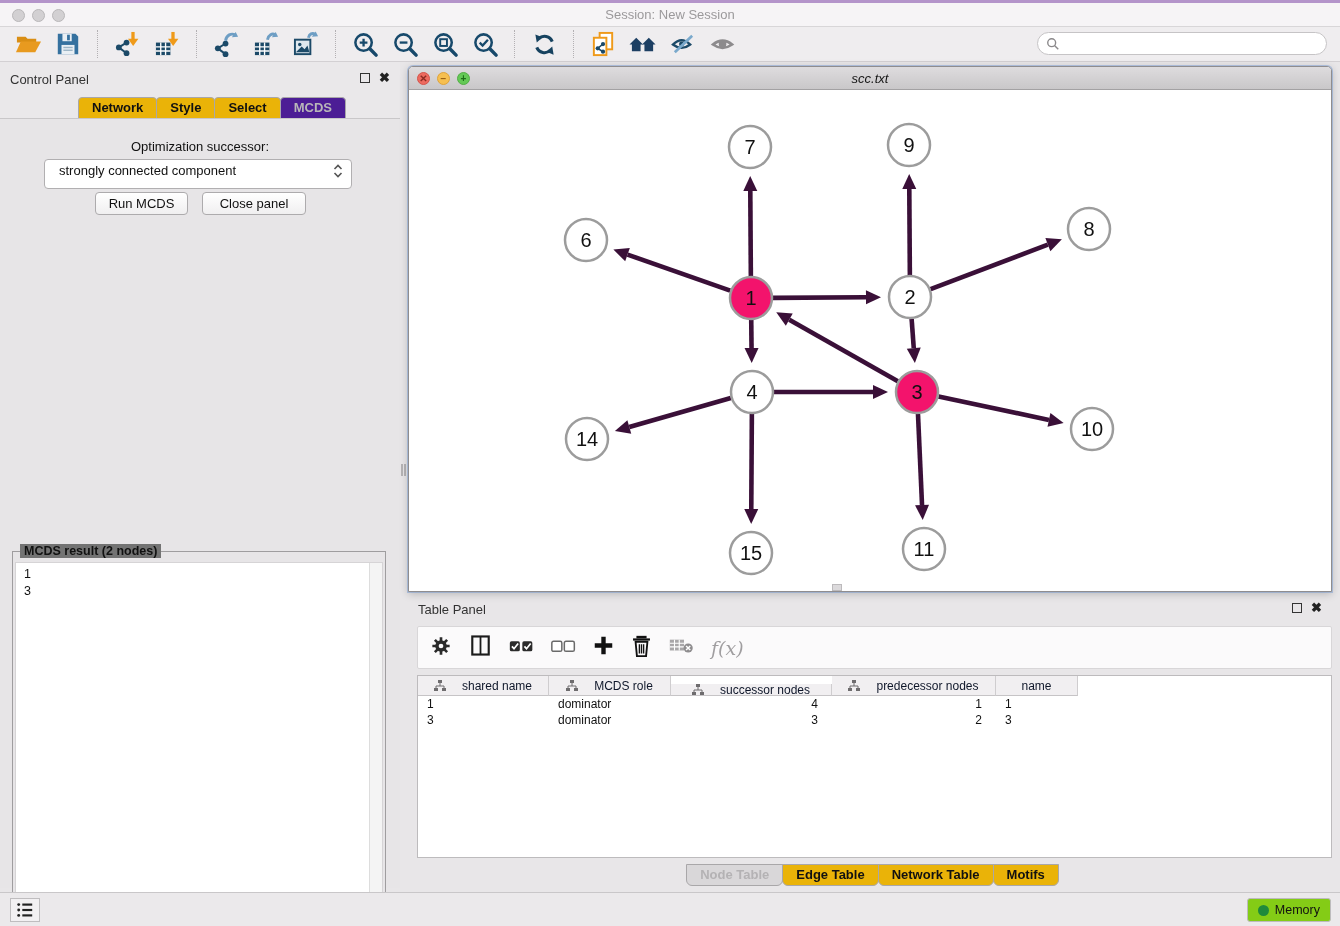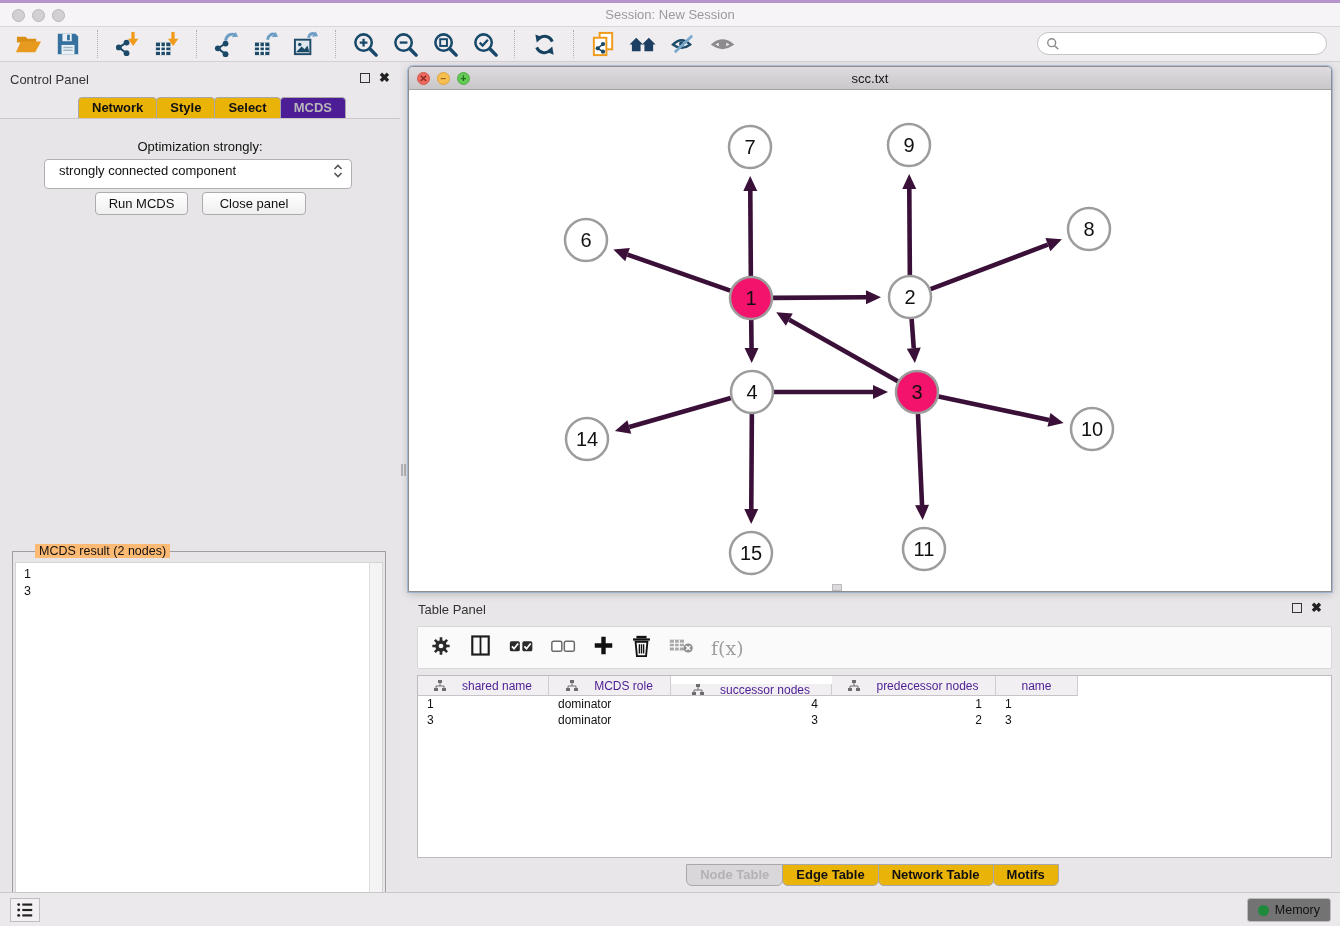--- a/index.html
+++ b/index.html
@@ -49,63 +49,63 @@
   #opt-label { position:absolute; left:0; top:20px; width:100%; text-align:center; font-size:13px; color:#111; }
   #criterion-select { position:absolute; left:44px; top:40px; width:308px; height:30px; background:#fff;
     border:1px solid #b1afb1; border-radius:4px; font-size:13px; line-height:21px; padding-left:14px; color:#111; }
   #criterion-select svg { position:absolute; right:8px; top:3px; }
   .btn { position:absolute; top:73px; height:23px; background:linear-gradient(#ffffff,#f0eff0);
     border:1px solid #adabad; border-radius:4px; font-size:13px; text-align:center; line-height:21px; color:#111; }
   #run-btn { left:95px; width:93px; }
   #closep-btn { left:202px; width:104px; }
   #mcds-fieldset { position:absolute; left:12px; top:432px; width:374px; height:379px;
     border:1px solid #9f9d9f; }
-  #mcds-legend { position:absolute; left:22px; top:-8px; background:#fdba74; padding:0 4px;
-    font-size:12.5px; color:#111; }
+  #mcds-legend { position:absolute; left:7px; top:-8px; background:#737373; padding:0 4px;
+    font-size:12.5px; color:#111;font-weight:bold; }
   #mcds-inner { position:absolute; left:2px; right:2px; top:10px; bottom:3px; background:#fff;
     border:1px solid #d6d4d6; }
   #result-text { white-space:pre; font-size:12.5px; line-height:17px; padding:3px 0 0 8px; color:#111; }
   #mcds-scroll { position:absolute; right:0; top:0; bottom:0; width:13px; background:#f4f4f4; border-left:1px solid #ddd; }
 
   
   #net-window { position:absolute; left:408px; top:4px; width:924px; height:526px;
     background:#fff; border:1px solid #8f8d8f; border-radius:5px 5px 0 0;
     box-shadow:0 0 0 1px rgba(110,150,210,.45), 0 2px 8px rgba(0,0,0,.22); }
   .nw-titlebar { position:relative; height:23px; background:linear-gradient(#dedcde,#c9c7c9);
     border-bottom:1px solid #a3a1a3; border-radius:4px 4px 0 0; }
   .nw-lights { position:absolute; left:8px; top:5px; display:flex; gap:7px; }
   .nw-light { width:13px; height:13px; border-radius:50%; font-size:10px; font-weight:bold;
     line-height:12px; text-align:center; }
   .nw-red   { background:#ed6a5f; border:1px solid #d4544b; color:#8c2b23; }
   .nw-yel   { background:#f6bf50; border:1px solid #dfa33b; color:#985f12; }
   .nw-grn   { background:#64c956; border:1px solid #53ad46; color:#1d6d18; }
-  #net-title { position:absolute; left:0; right:0; top:4px; text-align:center; font-size:13px; color:#151515; }
+  #net-title { position:absolute; left:0; right:0; top:4px; text-align:center; font-size:13px; color:#151515;font-style:italic; }
   #net-canvas { position:relative; width:922px; height:501px; background:#fff; overflow:hidden; }
   #net-grip { position:absolute; bottom:0; left:423px; width:10px; height:7px; background:#dcdadc; border:1px solid #bcbabc; }
 
   
   #table-panel { position:absolute; left:408px; top:535px; width:928px; height:293px; }
   #tp-toolbar { position:absolute; left:9px; top:29px; width:915px; height:43px; background:#fbfafb;
     border:1px solid #d8d6d8; border-radius:2px; display:flex; align-items:center; padding-left:12px; gap:17px; }
-  .fx { font-family:"DejaVu Serif", serif; color:#a09ea0; font-size:19px; }
+  .fx { font-family:"DejaVu Serif", serif; font-style:italic; color:#a09ea0; font-size:19px; }
   #tp-table { position:absolute; left:9px; top:78px; width:915px; height:183px; background:#fff;
     border:1px solid #bdbbbd; overflow:hidden; }
   #tp-header { display:flex; height:20px; }
   .th { background:#f1eff1; border-right:1px solid #cfcdcf; border-bottom:1px solid #c6c4c6;
-    display:flex; align-items:center; justify-content:center; gap:16px; font-size:12px; color:#4c1d95; }
+    display:flex; align-items:center; justify-content:center; gap:16px; font-size:12px; color:#0f172a; }
   .th svg { flex:none; }
   .tr { display:flex; height:16px; }
   .td { font-size:12px; color:#111; line-height:16px; overflow:hidden; }
   #table-tabs { position:absolute; left:0; right:0; top:267px; display:flex; justify-content:center; }
   
   #statusbar { position:absolute; left:0; bottom:0; width:1340px; height:34px;
     background:#ebe9eb; border-top:1px solid #c9c7c9; }
   #list-btn { position:absolute; left:10px; top:5px; width:30px; height:24px; background:#f2f0f2;
     border:1px solid #bfbdbf; display:flex; align-items:center; justify-content:center; }
-  #memory-btn { position:absolute; right:9px; top:5px; height:24px; background:#737373;
+  #memory-btn { position:absolute; right:9px; top:5px; height:24px; background:#84cc16;
     border:1px solid #bdbbbd; border-radius:3px; display:flex; align-items:center; gap:6px;
     padding:0 10px; font-size:12.5px; color:#111; }
   #memory-dot { width:11px; height:11px; border-radius:50%; background:#1f8a3b; }
 </style>
 </head>
 <body>
 
 <div id="app">
 
   <div id="titlebar">
@@ -275,21 +275,21 @@
           <span class="close-ic">✖</span>
         </span>
       </div>
       <div id="control-tabs">
           <span class="cp-tab">Network</span>
           <span class="cp-tab">Style</span>
           <span class="cp-tab">Select</span>
           <span class="cp-tab active">MCDS</span>
         </div>
       <div class="cp-body">
-        <div id="opt-label">Optimization strongly:</div>
+        <div id="opt-label">Optimization successor:</div>
         <div id="criterion-select">
           <span>strongly connected component</span>
           <svg width="10" height="16" viewBox="0 0 10 16">
               <path d="M1.5 6 L5 2.5 L8.5 6" fill="none" stroke="#555" stroke-width="1.6"></path>
               <path d="M1.5 10 L5 13.5 L8.5 10" fill="none" stroke="#555" stroke-width="1.6"></path>
             </svg>
         </div>
         <div class="btn" id="run-btn">Run MCDS</div>
         <div class="btn" id="closep-btn">Close panel</div>
         <div id="mcds-fieldset">

